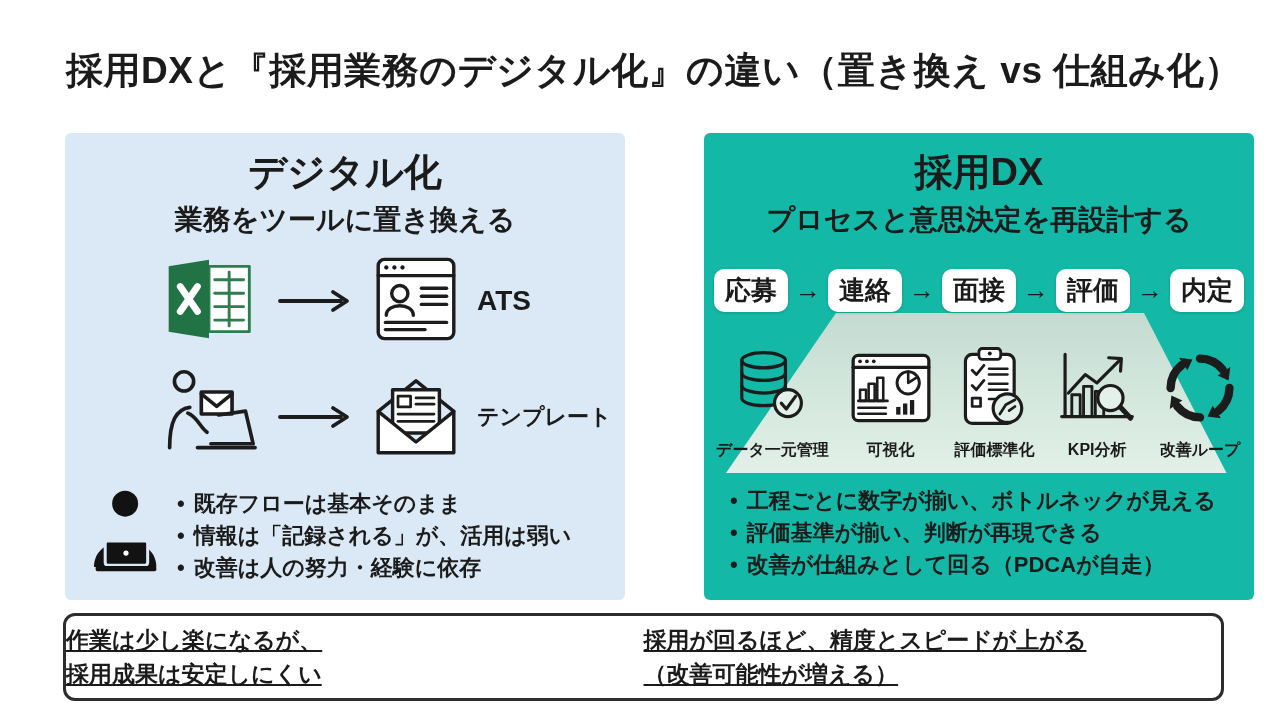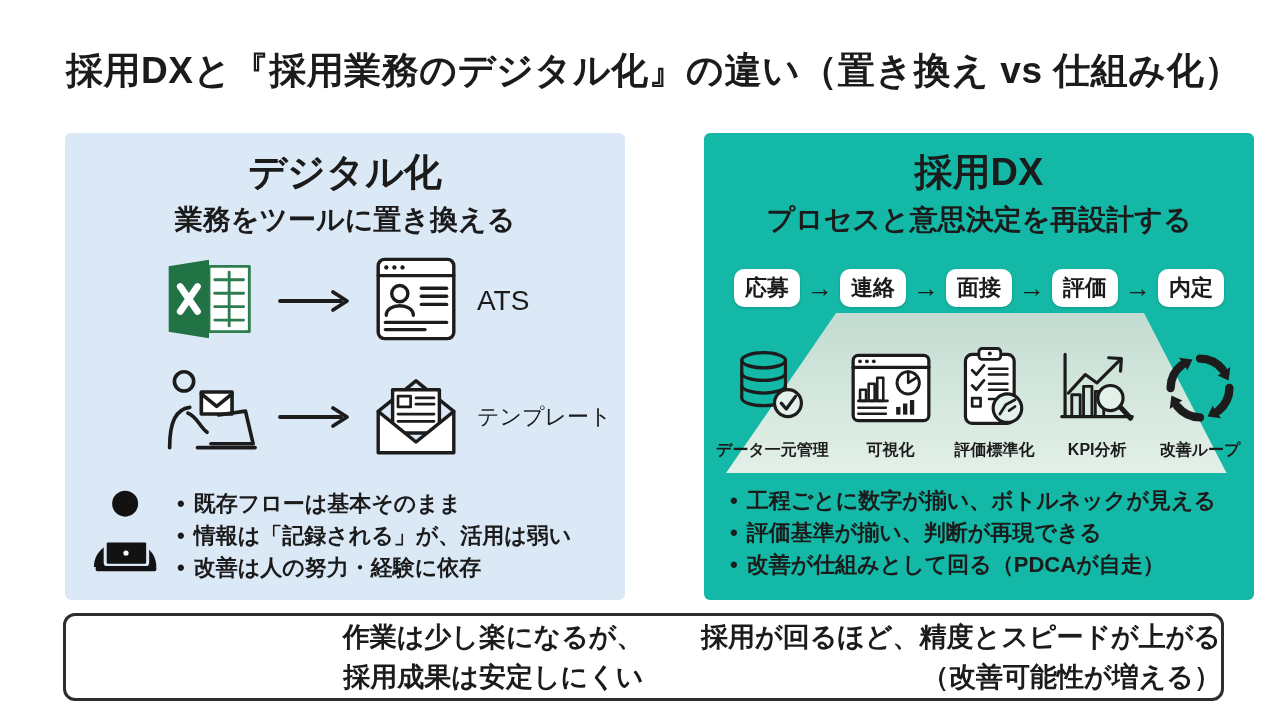--- a/index.html
+++ b/index.html
@@ -6,39 +6,39 @@
   .canvas{position:relative;width:1280px;height:720px;background:#fff;overflow:hidden;
           font-family:"Liberation Sans",sans-serif;color:#1b1b1b;}
   .title{position:absolute;left:66px;top:46px;font-size:37px;font-weight:800;letter-spacing:.5px;white-space:nowrap;}
   .panel{position:absolute;top:133px;height:467px;border-radius:6px;}
   .panel.left{left:65px;width:560px;background:#dbe8f5;}
   .panel.right{left:668px;width:550px;background:#14b8a6;margin-left:36px;}
   .p-title{position:absolute;top:14px;left:0;right:0;text-align:center;font-size:38px;font-weight:800;}
   .p-sub{position:absolute;top:68px;left:0;right:0;text-align:center;font-size:28px;font-weight:700;}
   .map-row{position:absolute;left:0;right:0;display:flex;align-items:center;padding-left:92px;}
   .row1{top:118px;} .row2{top:234px;}
-  .map-label{font-weight:400;margin-left:16px;white-space:nowrap;}
+  .map-label{font-weight:700;margin-left:16px;white-space:nowrap;}
   .lbl-big{font-size:28px;} .lbl-mid{font-size:22px;}
   .arrow-wrap{margin:0 14px 0 16px;flex:0 0 auto;display:flex;}
   .bullets-row{position:absolute;top:348px;left:22px;right:10px;display:flex;align-items:center;gap:12px;}
   ul.bullets{list-style:none;margin:0;padding:0;font-size:22px;font-weight:700;line-height:1.45;}
   ul.bullets li::before{content:"•";margin-right:9px;}
   .chips{position:absolute;top:136px;left:0;right:0;display:flex;justify-content:center;align-items:center;gap:7px;z-index:2;}
-  .chip{background:#fff;border-radius:10px;padding:4px 11px;font-size:22px;font-weight:800;box-shadow:0 1px 3px rgba(0,0,0,.18);white-space:nowrap;}
+  .chip{background:#fff;border-radius:10px;padding:4px 11px;font-size:26px;font-weight:800;box-shadow:0 1px 3px rgba(0,0,0,.18);white-space:nowrap;}
   .chip-arrow{font-size:26px;font-weight:800;}
   .funnel{position:absolute;top:180px;left:0;width:550px;height:160px;z-index:0;
           clip-path:polygon(24% 0,80% 0,95% 100%,4% 100%);
           background:linear-gradient(180deg,#c3dbd1 0%,#d5e8de 55%,#e2f0e8 100%);}
   .caps{position:absolute;top:212px;left:0;right:0;display:flex;justify-content:space-between;padding:0 12px;z-index:2;}
   .cap{display:flex;flex-direction:column;align-items:center;}
   .cap-label{margin-top:5px;font-size:16px;font-weight:800;white-space:nowrap;}
   .r-bullets{position:absolute;top:352px;left:26px;right:8px;}
   .summary{position:absolute;left:63px;top:613px;width:1155px;height:82px;background:#fff;
            border:3px solid #2d2d2d;border-radius:12px;display:flex;align-items:center;}
-  .sum-cell{flex:1;text-align:right;font-size:27px;font-weight:700;line-height:1.5;}
+  .sum-cell{flex:1;text-align:left;font-size:23px;font-weight:700;line-height:1.5;text-decoration:underline;}
   
   svg.icon *{stroke:#1c1c1c;stroke-width:3.8;fill:none;stroke-linecap:round;stroke-linejoin:round;}
   svg.icon .f{fill:#1c1c1c;stroke:none;}
   svg.icon .w{fill:#ffffff;}
   svg.icon .bgf{fill:#e4f1ea;}
   svg.icon .xg{stroke:#2e7d4f;stroke-width:3;}
   svg.icon .xfill{fill:#217346;stroke:none;}
   svg.icon .xstroke{stroke:#ffffff;stroke-width:7;}
   svg.icon .thick{stroke-width:10;}
   svg.icon .solid{fill:#121212;stroke:none;}

